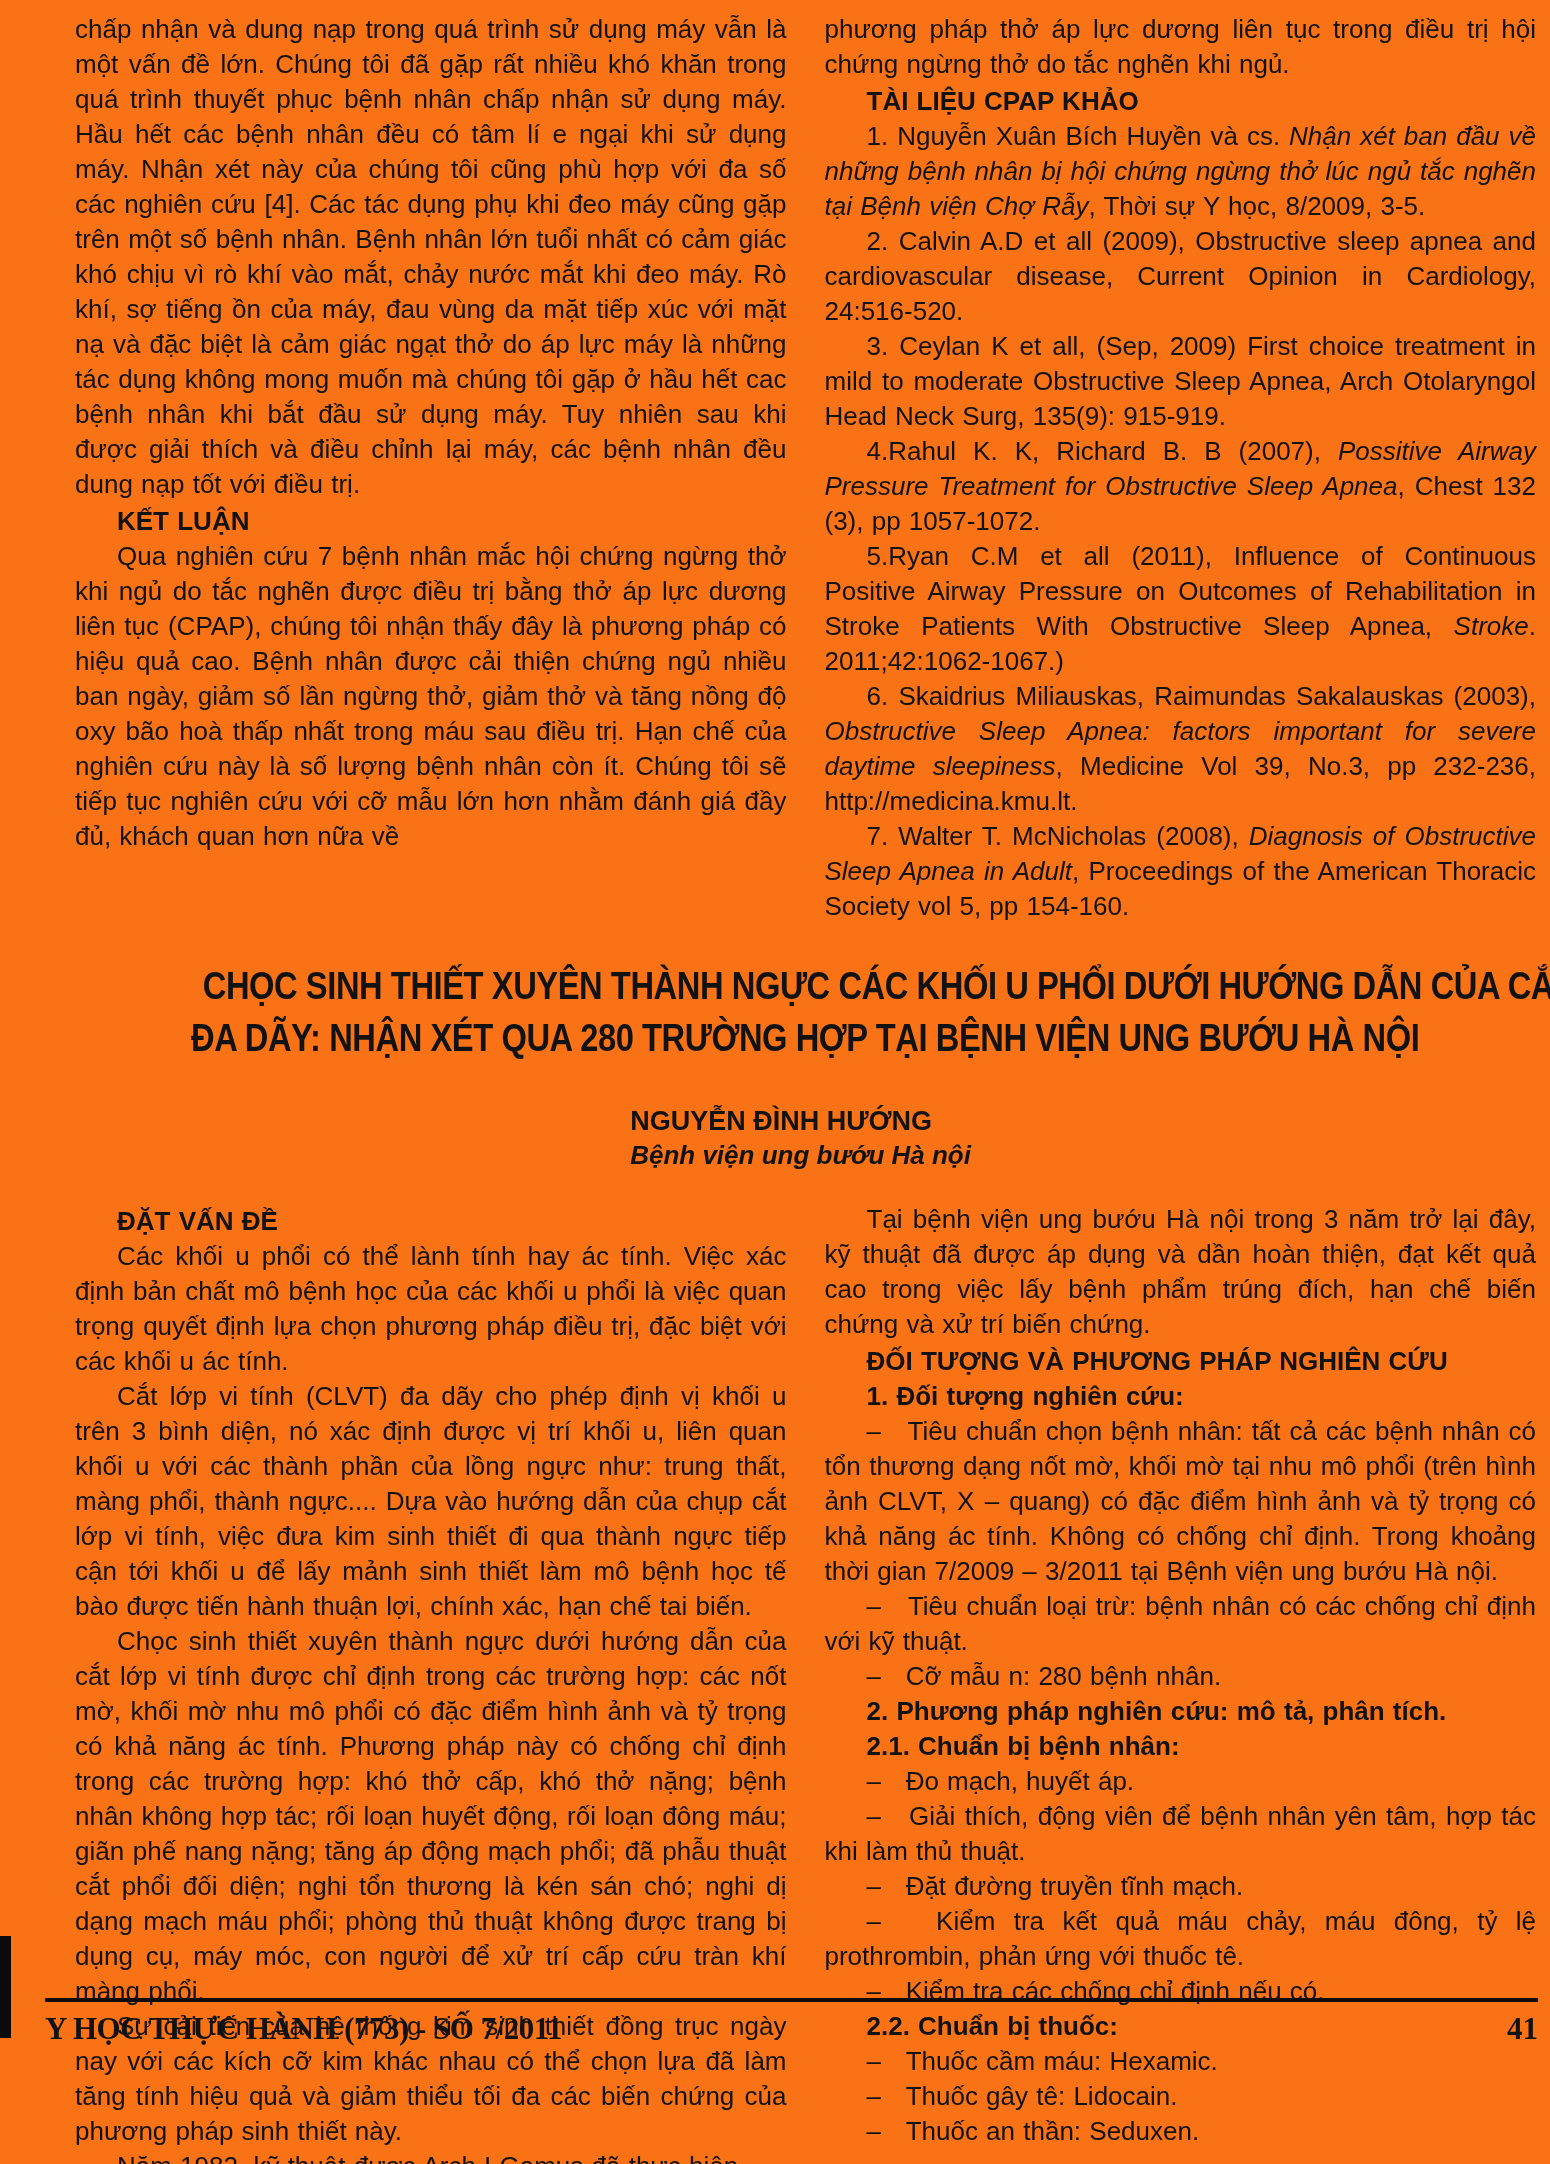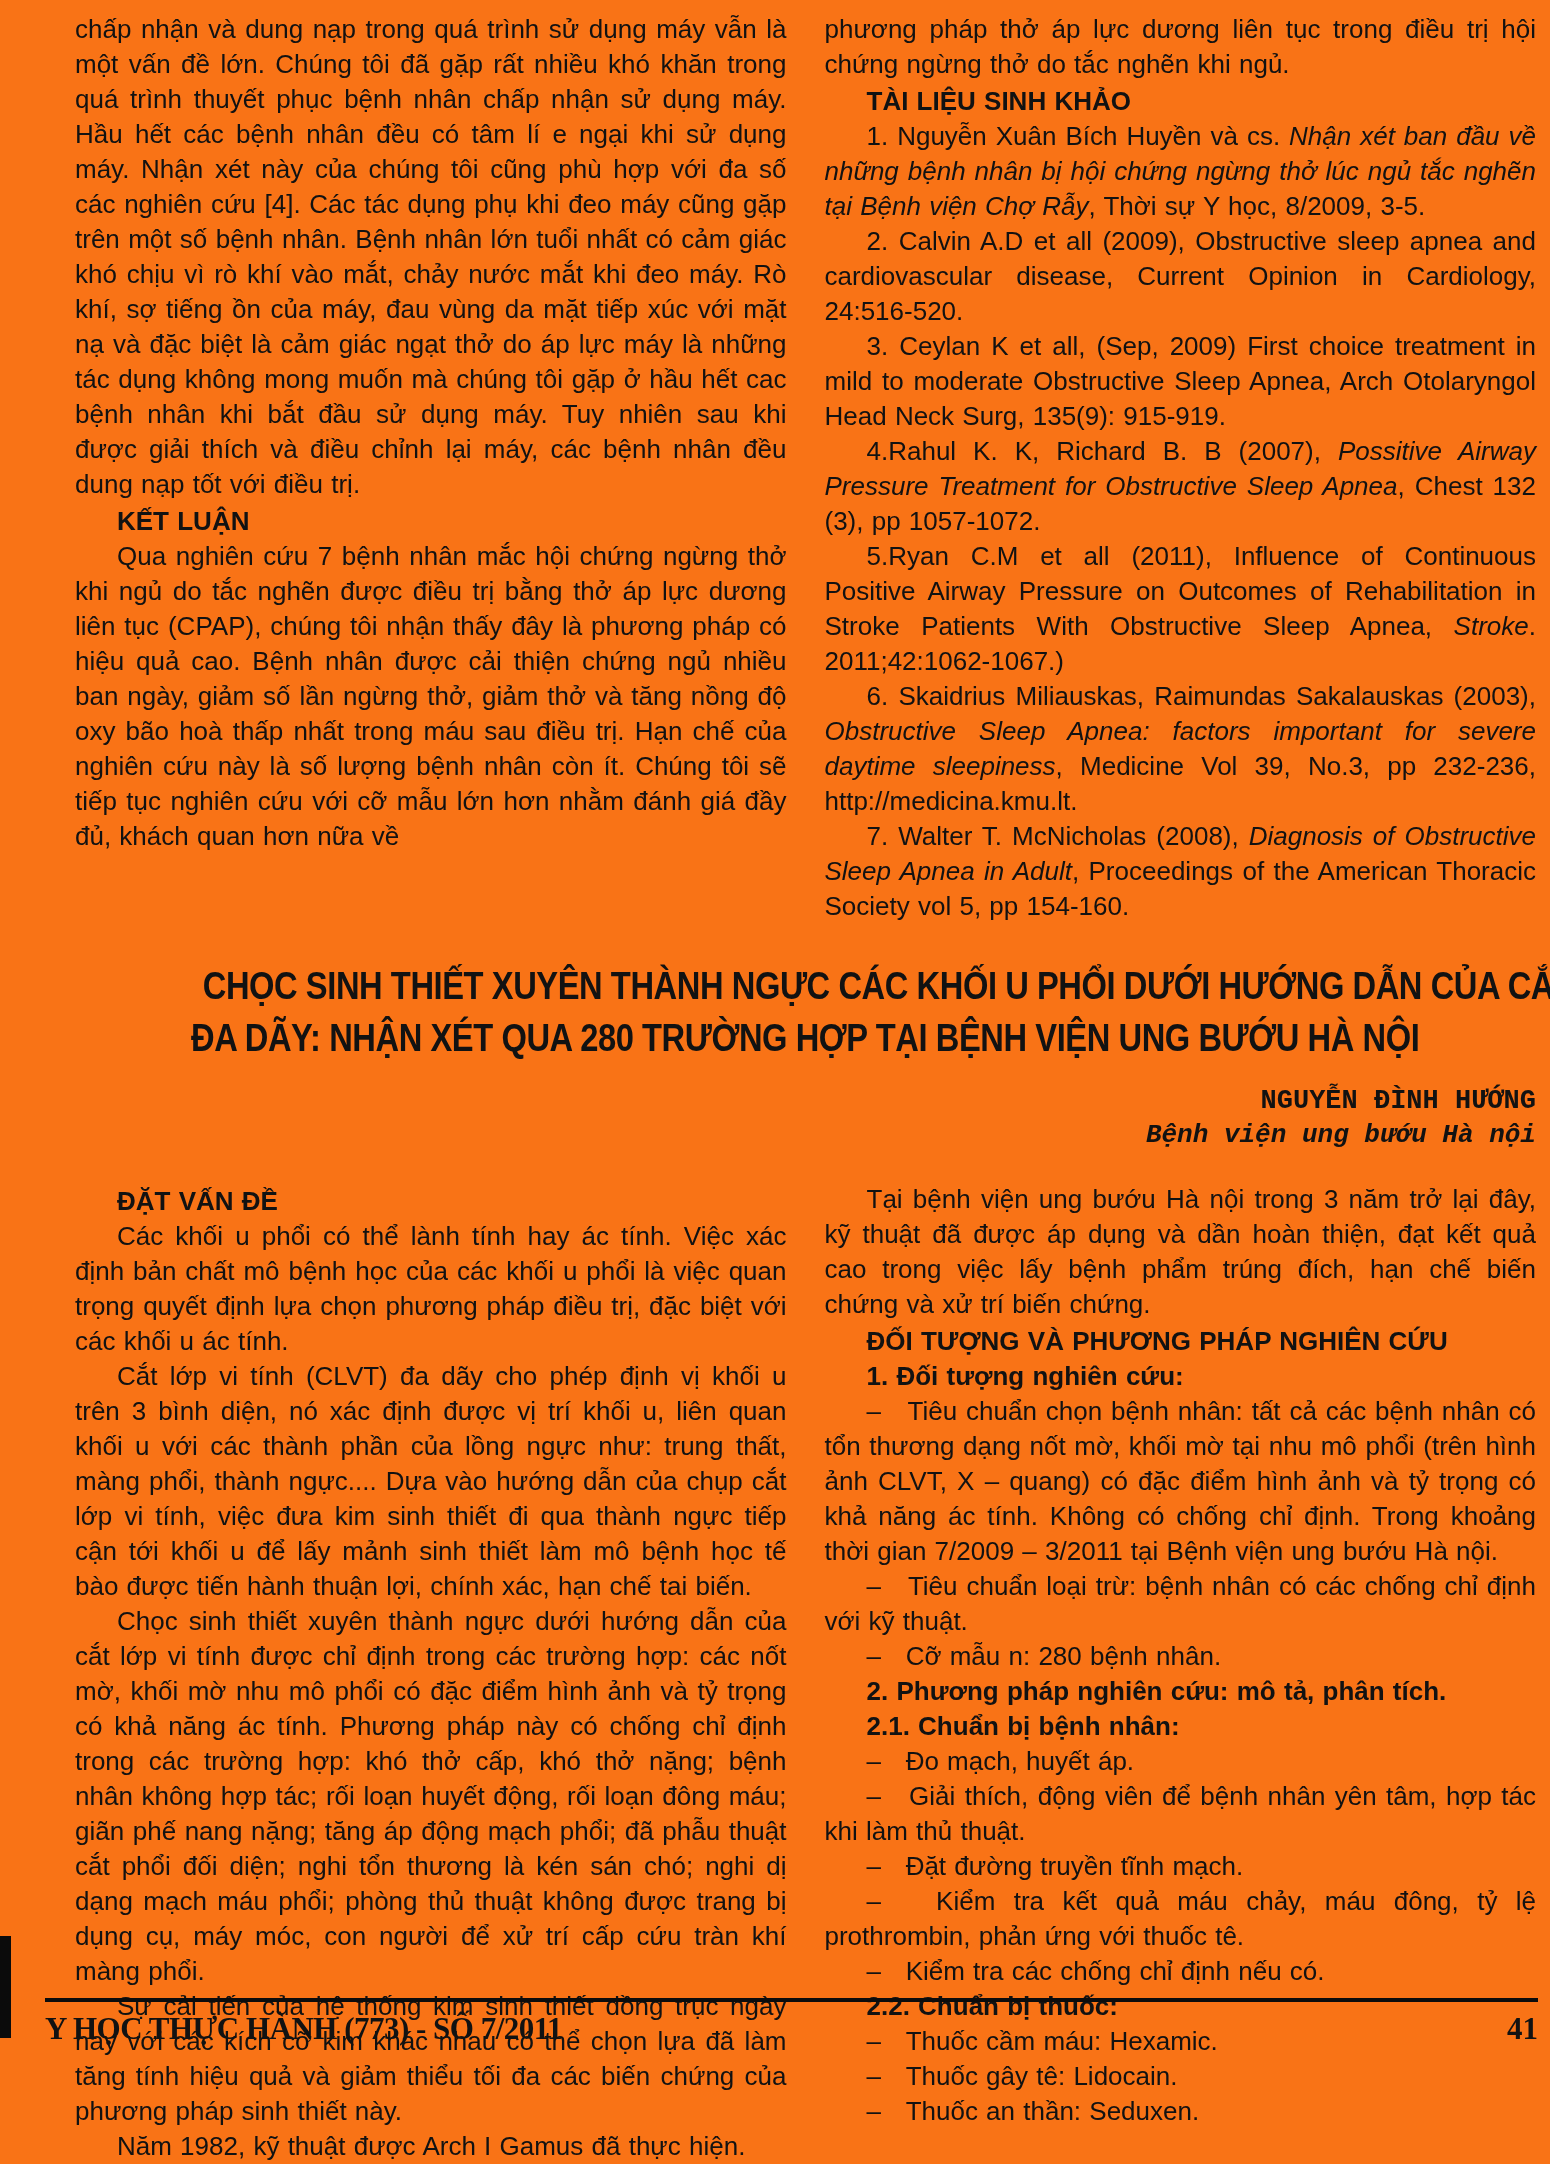--- a/index.html
+++ b/index.html
@@ -35,25 +35,24 @@
     display:inline-block;
     white-space:nowrap;
     font-weight:700;
     font-size:38px;
     line-height:52px;
     letter-spacing:-0.5px;
     transform:scaleX(0.86);
     transform-origin:50% 50%;
   }
   .byline{
-    margin-top:20px;
+    margin-top:40px;
     margin-left:38%;
     width:62%;
-    text-align:right;
-    font-family:Liberation Mono, monospace;
+    text-align:left;
   }
   .author{font-weight:700;font-size:27px;line-height:34px;}
   .affil{font-weight:700;font-style:italic;font-size:26px;line-height:34px;}
   .a2body{margin-top:30px;}
   
   .footer{
     position:absolute;
     left:45px;right:40px;top:1998px;
     border-top:4px solid #0c0c0c;
     padding-top:9px;
@@ -79,21 +78,21 @@
   <div class="content">
 
     <section class="cols">
       <div class="col">
           <p class="blk cont"><span>chấp nhận và dung nạp trong quá trình sử dụng máy vẫn là một vấn đề lớn. Chúng tôi đã gặp rất nhiều khó khăn trong quá trình thuyết phục bệnh nhân chấp nhận sử dụng máy. Hầu hết các bệnh nhân đều có tâm lí e ngại khi sử dụng máy. Nhận xét này của chúng tôi cũng phù hợp với đa số các nghiên cứu [4]. Các tác dụng phụ khi đeo máy cũng gặp trên một số bệnh nhân. Bệnh nhân lớn tuổi nhất có cảm giác khó chịu vì rò khí vào mắt, chảy nước mắt khi đeo máy. Rò khí, sợ tiếng ồn của máy, đau vùng da mặt tiếp xúc với mặt nạ và đặc biệt là cảm giác ngạt thở do áp lực máy là những tác dụng không mong muốn mà chúng tôi gặp ở hầu hết cac bệnh nhân khi bắt đầu sử dụng máy. Tuy nhiên sau khi được giải thích và điều chỉnh lại máy, các bệnh nhân đều dung nạp tốt với điều trị.</span></p>
           <p class="blk h"><span>KẾT LUẬN</span></p>
           <p class="blk body"><span>Qua nghiên cứu 7 bệnh nhân mắc hội chứng ngừng thở khi ngủ do tắc nghẽn được điều trị bằng thở áp lực dương liên tục (CPAP), chúng tôi nhận thấy đây là phương pháp có hiệu quả cao. Bệnh nhân được cải thiện chứng ngủ nhiều ban ngày, giảm số lần ngừng thở, giảm thở và tăng nồng độ oxy bão hoà thấp nhất trong máu sau điều trị. Hạn chế của nghiên cứu này là số lượng bệnh nhân còn ít. Chúng tôi sẽ tiếp tục nghiên cứu với cỡ mẫu lớn hơn nhằm đánh giá đầy đủ, khách quan hơn nữa về</span></p>
         </div>
       <div class="col">
           <p class="blk cont"><span>phương pháp thở áp lực dương liên tục trong điều trị hội chứng ngừng thở do tắc nghẽn khi ngủ.</span></p>
-          <p class="blk h"><span>TÀI LIỆU SINH KHẢO</span></p>
+          <p class="blk h"><span>TÀI LIỆU CPAP KHẢO</span></p>
           <p class="blk ref"><span>1. Nguyễn Xuân Bích Huyền và cs. </span><span class="it">Nhận xét ban đầu về những bệnh nhân bị hội chứng ngừng thở lúc ngủ tắc nghẽn tại Bệnh viện Chợ Rẫy</span><span>, Thời sự Y học, 8/2009, 3-5.</span></p>
           <p class="blk ref"><span>2. Calvin A.D et all (2009), Obstructive sleep apnea and cardiovascular disease, Current Opinion in Cardiology, 24:516-520.</span></p>
           <p class="blk ref"><span>3. Ceylan K et all, (Sep, 2009) First choice treatment in mild to moderate Obstructive Sleep Apnea, Arch Otolaryngol Head Neck Surg, 135(9): 915-919.</span></p>
           <p class="blk ref"><span>4.Rahul K. K, Richard B. B (2007), </span><span class="it">Possitive Airway Pressure Treatment for Obstructive Sleep Apnea</span><span>, Chest 132 (3), pp 1057-1072.</span></p>
           <p class="blk ref"><span>5.Ryan C.M et all (2011), Influence of Continuous Positive Airway Pressure on Outcomes of Rehabilitation in Stroke Patients With Obstructive Sleep Apnea, </span><span class="it">Stroke</span><span>. 2011;42:1062-1067.)</span></p>
           <p class="blk ref"><span>6. Skaidrius Miliauskas, Raimundas Sakalauskas (2003), </span><span class="it">Obstructive Sleep Apnea: factors important for severe daytime sleepiness</span><span>, Medicine Vol 39, No.3, pp 232-236, http://medicina.kmu.lt.</span></p>
           <p class="blk ref"><span>7. Walter T. McNicholas (2008), </span><span class="it">Diagnosis of Obstructive Sleep Apnea in Adult</span><span>, Proceedings of the American Thoracic Society vol 5, pp 154-160.</span></p>
         </div>
     </section>
 

